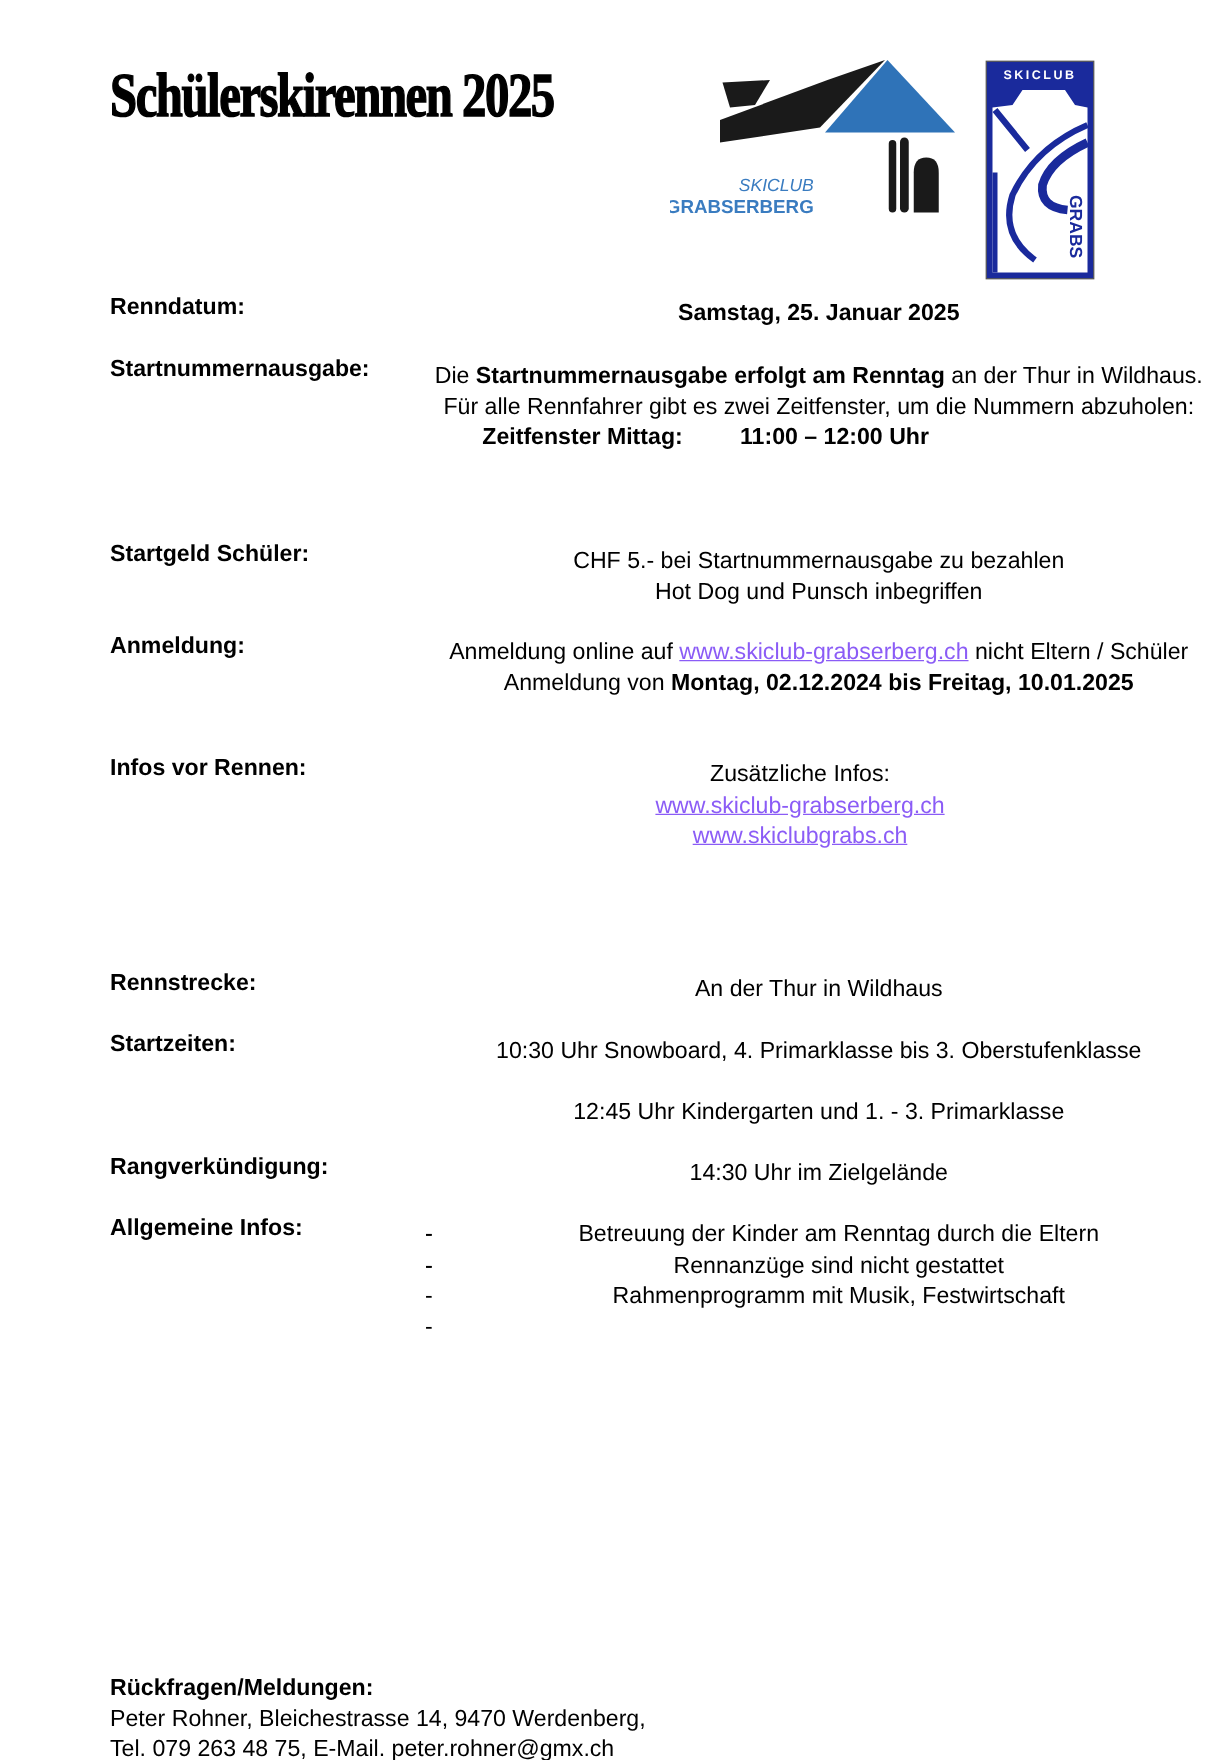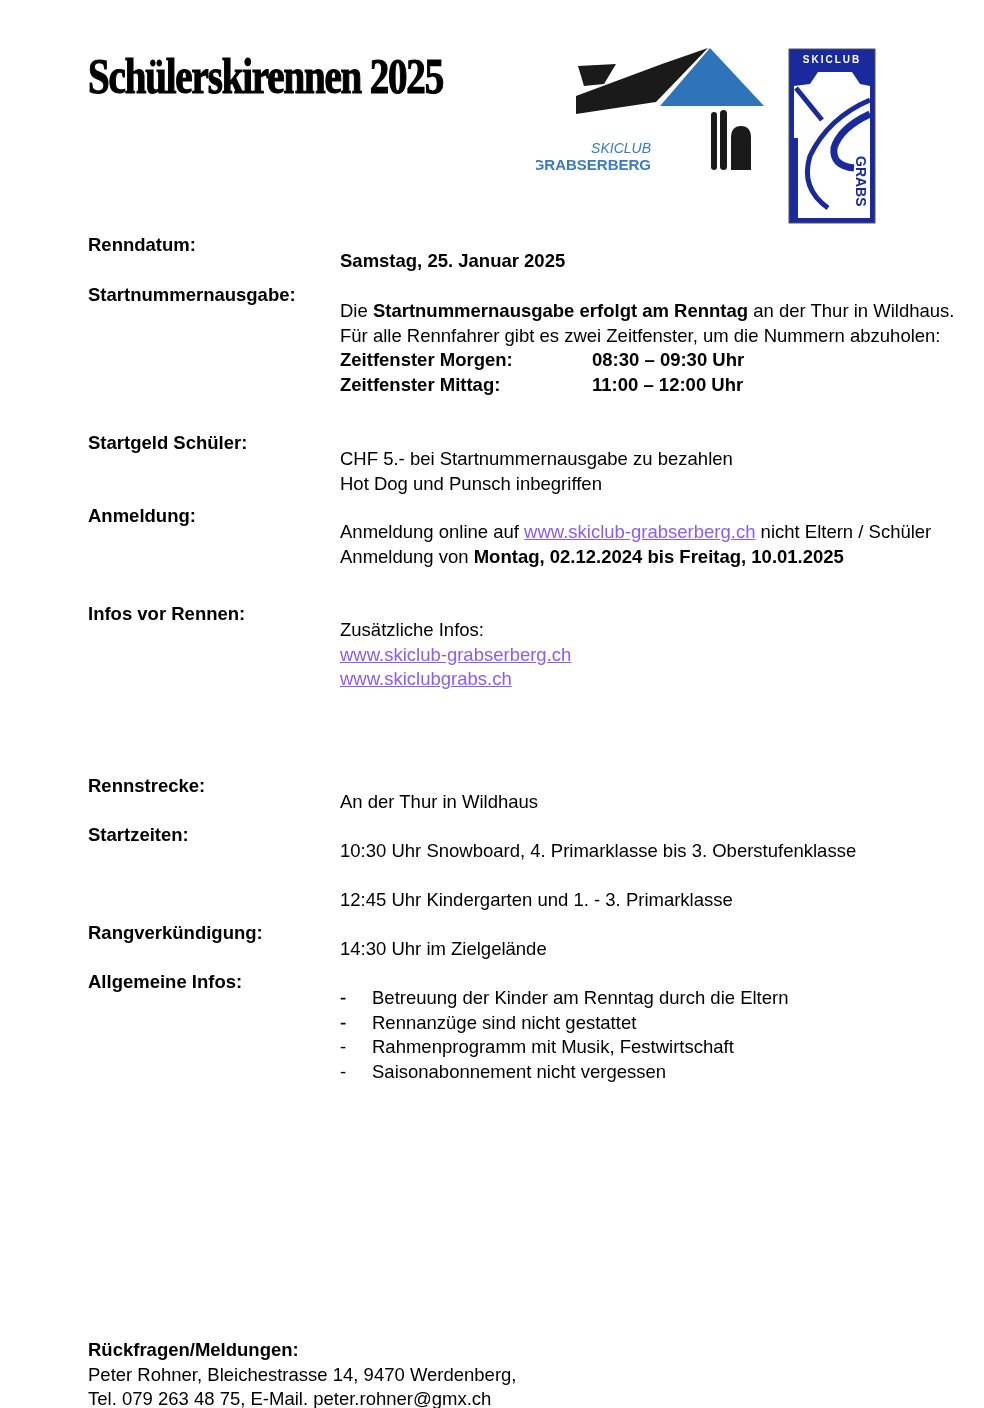--- a/index.html
+++ b/index.html
@@ -6,21 +6,21 @@
   body { width: 984px; height: 1408px; position: relative; overflow: hidden;
          font-family: "Liberation Sans", sans-serif; color: #000; font-size: 18.5px; }
   .title { position: absolute; left: 88px; top: 46px; margin: 0;
            font-family: "Liberation Serif", serif; font-weight: bold; font-size: 50px;
            letter-spacing: -1.5px; transform: scaleX(0.78); transform-origin: left top;
            line-height: 60px; -webkit-text-stroke: 1.2px #000; }
   .logo-grabserberg { position: absolute; left: 536px; top: 46px; width: 230px; height: 132px; }
   .logo-grabs { position: absolute; left: 788px; top: 48px; width: 88px; height: 176px; }
   .row { position: absolute; left: 88px; width: 880px; line-height: 24.5px; }
   .label { position: absolute; left: 0; top: 0; font-weight: bold; white-space: nowrap; }
-  .val { position: absolute; left: 252px; top: 16px; width: 630px; }
+  .val { position: absolute; left: 252px; top: 5px; width: 630px; text-align: center; }
   .b { font-weight: bold; }
   a.link { color: #8b5cf6; text-decoration: underline; }
   .tw { display: flex; font-weight: bold; }
   .tw .k { width: 252px; }
   ul.dash { list-style: none; margin: 0; padding: 0; }
   ul.dash li { position: relative; padding-left: 32px; }
   ul.dash li .d { position: absolute; left: 0; top: 0; }
   .footer { position: absolute; left: 88px; top: 1306px; line-height: 24.5px; margin-top: 32px; }
 </style>
 </head>
@@ -51,24 +51,20 @@
 
 <div class="row" style="top:233px;">
   <span class="label">Renndatum:</span>
   <span class="val b">Samstag, 25. Januar 2025</span>
 </div>
 
 <div class="row" style="top:283px;">
   <span class="label">Startnummernausgabe:</span>
   <div class="val">
     <div><span>Die </span><span class="b">Startnummernausgabe erfolgt am Renntag</span><span> an der Thur in Wildhaus. Für alle Rennfahrer gibt es zwei Zeitfenster, um die Nummern abzuholen:</span></div>
-    <div class="tw">
-      <span class="k">Zeitfenster Morgen:</span>
-      <span>08:30 – 09:30 Uhr</span>
-    </div>
     <div class="tw">
       <span class="k">Zeitfenster Mittag:</span>
       <span>11:00 – 12:00 Uhr</span>
     </div>
   </div>
 </div>
 
 <div class="row" style="top:431px;">
   <span class="label">Startgeld Schüler:</span>
   <div class="val">
@@ -114,21 +110,21 @@
 </div>
 
 <div class="row" style="top:970px;">
   <span class="label">Allgemeine Infos:</span>
   <ul class="val dash">
     <li><span class="d">-</span></li>
     <li><span class="d">-</span><span>Betreuung der Kinder am Renntag durch die Eltern</span></li>
     <li><span class="d">-</span></li>
     <li><span class="d">-</span><span>Rennanzüge sind nicht gestattet</span></li>
     <li><span class="d">-</span><span>Rahmenprogramm mit Musik, Festwirtschaft</span></li>
-    <li><span class="d">-</span><span>Saisonabonnement nicht vergessen</span></li>
+    <li><span class="d">-</span></li>
   </ul>
 </div>
 
 <div class="footer">
   <div class="b">Rückfragen/Meldungen:</div>
   <div>Peter Rohner, Bleichestrasse 14, 9470 Werdenberg,</div>
   <div>Tel. 079 263 48 75, E-Mail. peter.rohner@gmx.ch</div>
 </div>
 
 </body></html>

